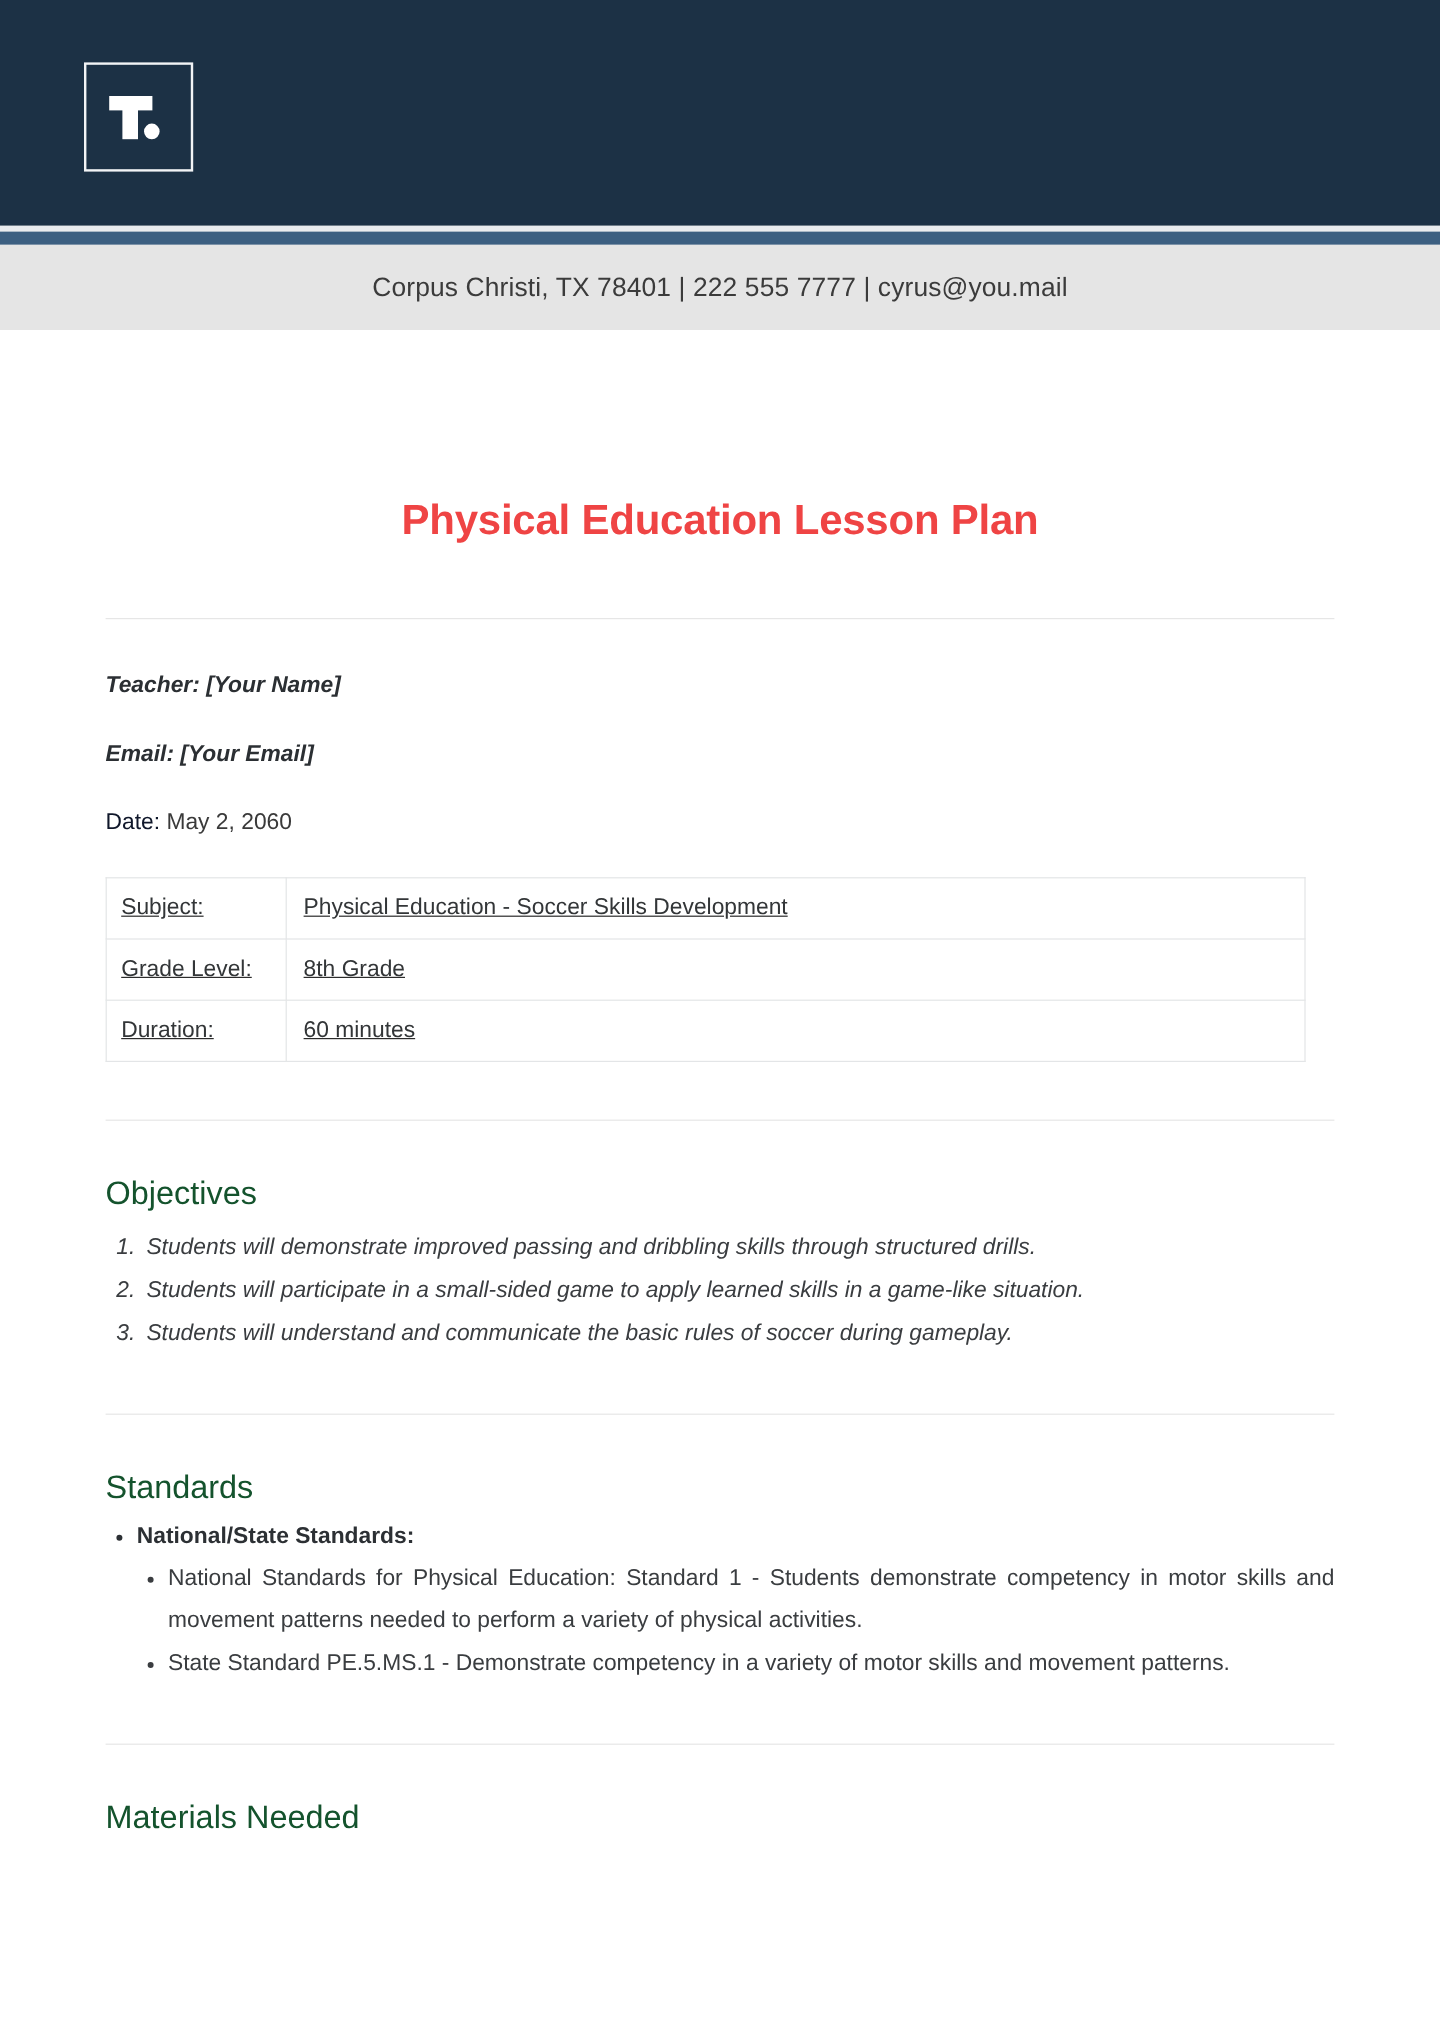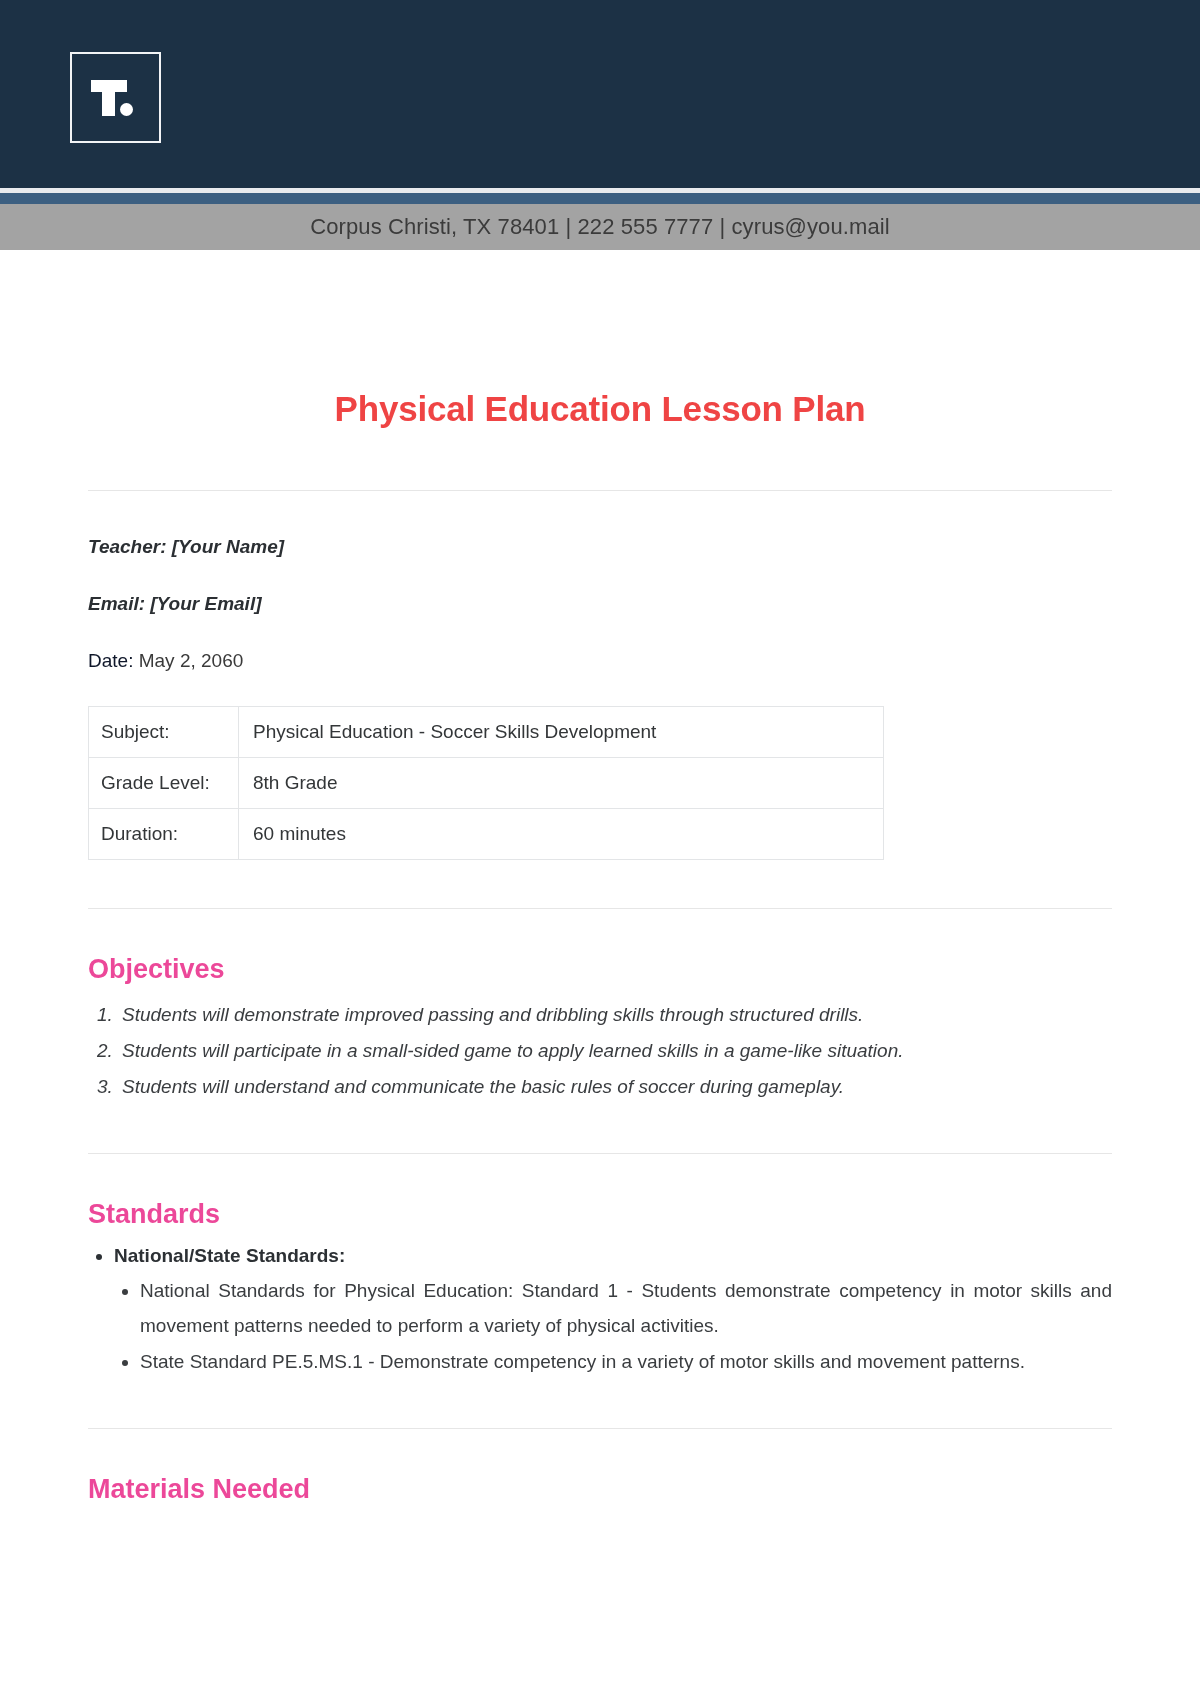--- a/index.html
+++ b/index.html
@@ -57,22 +57,22 @@
   .rule-light {
     height: 5px;
     background: #e9ebee;
   }
   .rule-blue {
     height: 11px;
     background: #3c5f81;
   }
 
   .contact-bar {
-    background: #a3a3a3;
-    height: 46px;
+    background: #e5e5e5;
+    height: 71px;
     display: flex;
     align-items: center;
     justify-content: center;
   }
   .contact-bar .contact-text {
     font-size: 22px;
     color: #3b3b3b;
     letter-spacing: 0.1px;
   }
 
@@ -101,42 +101,43 @@
     font-size: 19px;
     margin: 0 0 34px 0;
     line-height: 1.2;
   }
   .meta-line.bold-all { font-weight: bold; color: #2b2f33; font-style: italic; }
   .meta-line .lbl { font-weight: normal; color: #0f172a; }
   .meta-line .val { font-weight: normal; color: #3a3a3a; }
 
   
   .info-table {
-    width: 796px;
+    width: 1000px;
     border-collapse: collapse;
     margin-top: 6px;
+    text-decoration: underline;
   }
   .info-table td {
     border: 1px solid #e3e5e7;
     font-size: 19px;
     color: #333638;
     padding: 14px 10px 14px 12px;
     height: 47px;
     vertical-align: middle;
   }
   .info-table td.k { width: 150px; }
   .info-table td.v { padding-left: 14px; }
 
   
   .section { }
   .hr-section { margin-top: 48px; }
   .section-title {
     font-size: 27px;
-    font-weight: bold;
-    color: #ec4899;
+    font-weight: normal;
+    color: #14532d;
     margin: 0;
     padding-top: 45px;
   }
 
   ol.obj-list {
     margin: 12px 0 0 0;
     padding-left: 30px;
     list-style: decimal;
   }
   ol.obj-list > li {

